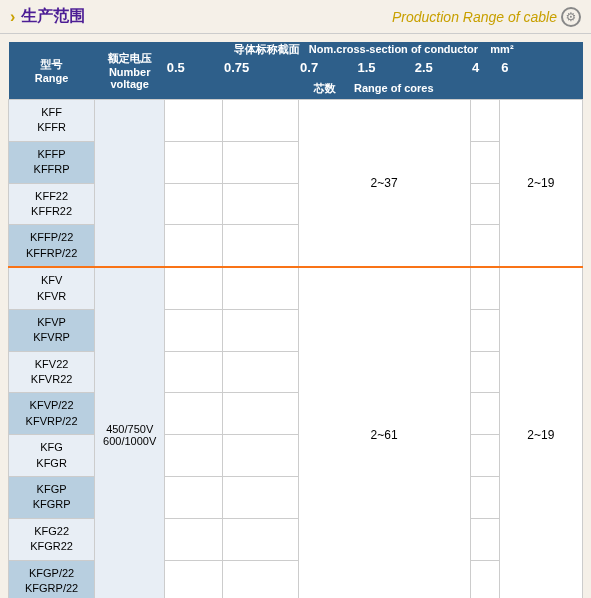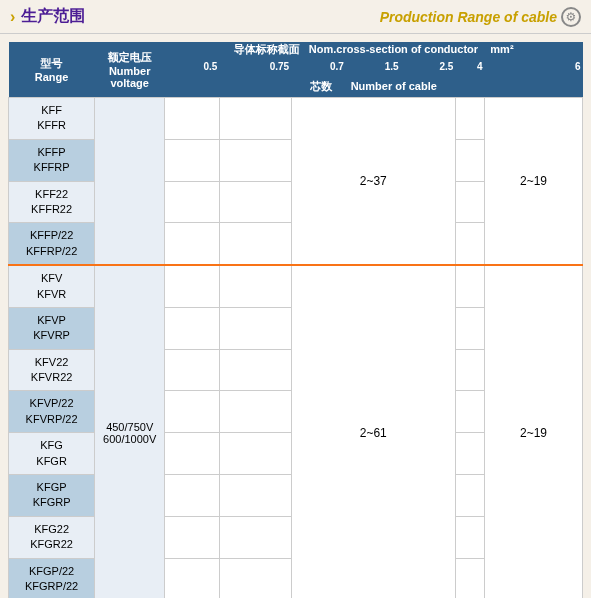--- a/index.html
+++ b/index.html
@@ -39,21 +39,21 @@
     }
 
     .header-right {
       display: flex;
       align-items: center;
       gap: 4px;
     }
 
     .header-title-en {
       font-size: 14px;
-      font-weight: bold;
+      font-weight: normal;
       color: #c8a000;
       font-style: italic;
     }
 
     .gear-icon {
       width: 20px;
       height: 20px;
       border: 2px solid #888;
       border-radius: 50%;
       display: flex;
@@ -104,23 +104,23 @@
       color: white;
       text-align: center;
       padding: 8px 4px;
       font-size: 11px;
       width: 70px;
     }
 
     .th-num {
       background: #2e5f8a;
       color: white;
-      text-align: right;
+      text-align: left;
       padding: 3px 2px;
-      font-size: 10px;
+      font-size: 13px;
     }
 
     .td-type-light {
       background: #e8eef5;
       text-align: center;
       padding: 5px 4px;
       font-size: 11px;
       border: 1px solid #ccc;
       line-height: 1.4;
     }
@@ -204,21 +204,21 @@
         <th class="th-num">0.7</th>
         <th class="th-num">1.5</th>
         <th class="th-num">2.5</th>
         <th class="th-num">4</th>
         <th class="th-num">6</th>
       </tr>
       <tr>
         <th class="th-cores" colspan="7">
           <span>芯数</span>
           &nbsp;&nbsp;&nbsp;&nbsp;
-          <span>Number of cable</span>
+          <span>Range of cores</span>
         </th>
       </tr>
     </thead>
     <tbody>
 
       <tr>
         <td class="td-type-light">KFF<br>KFFR</td>
         <td class="td-voltage" rowspan="4"></td>
         <td class="td-data"></td>
         <td class="td-data"></td>

